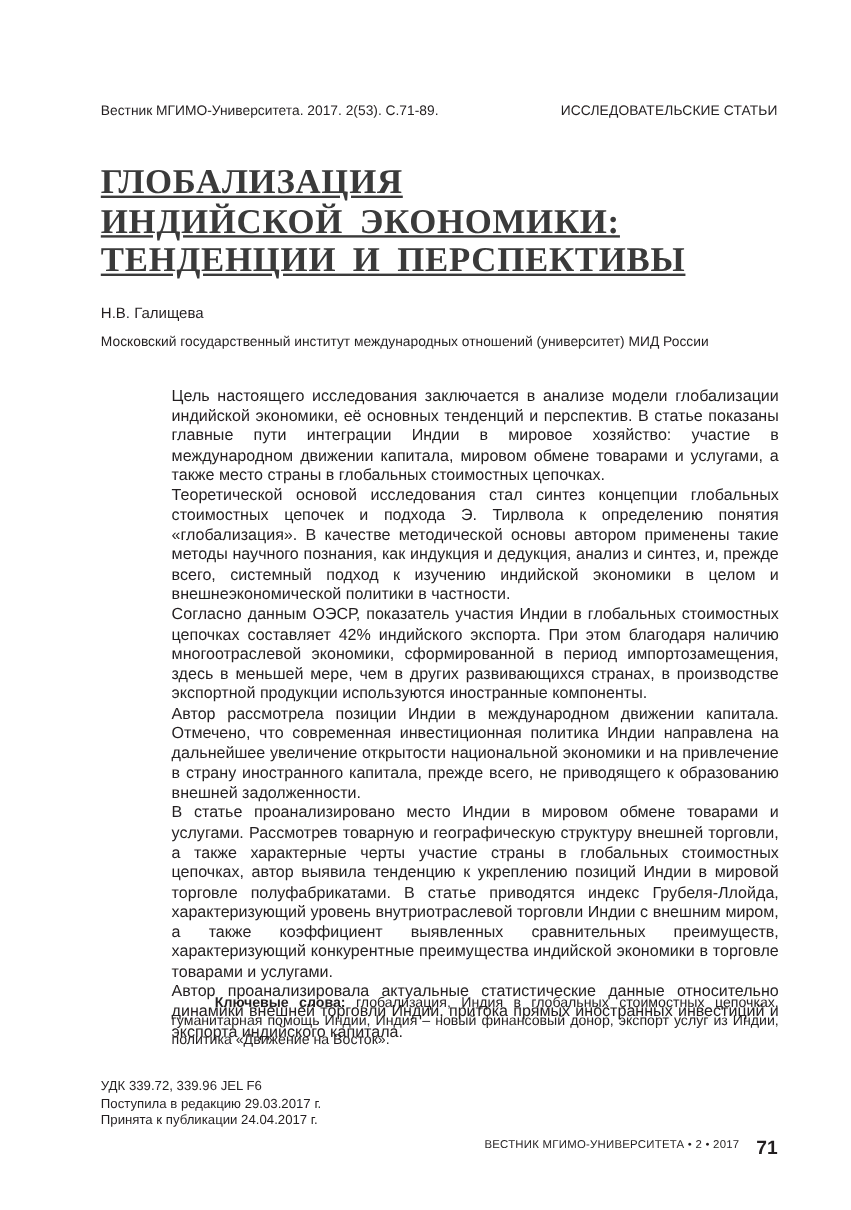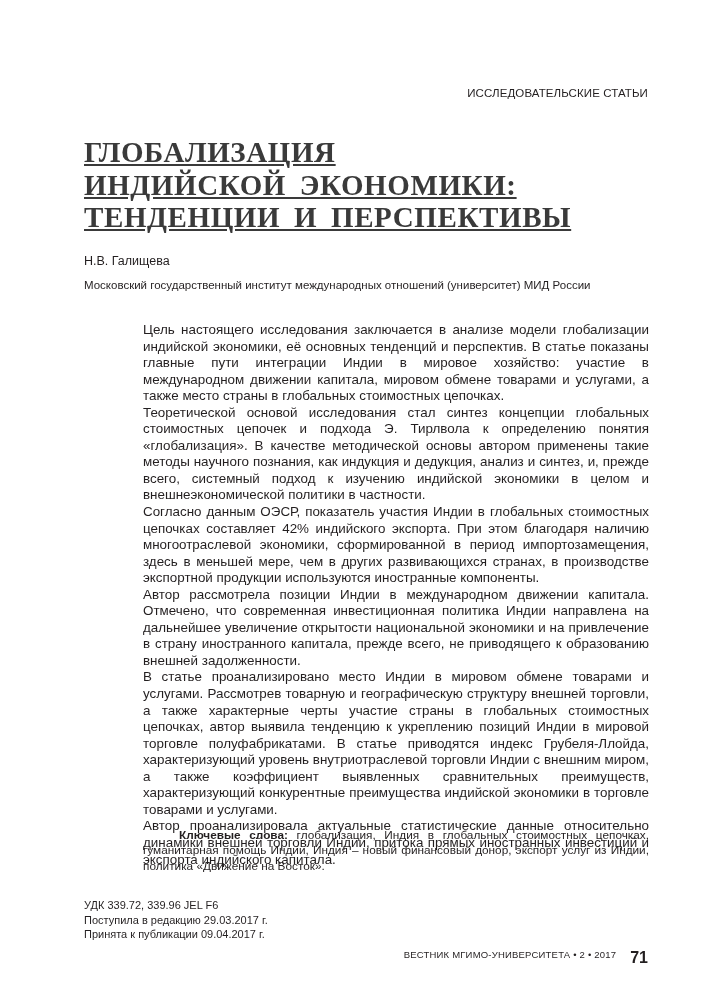--- a/index.html
+++ b/index.html
@@ -16,20 +16,21 @@
   .keywords b { font-weight: bold; margin-left: 36px; }
   .meta { position: absolute; left: 84px; top: 898px; font-size: 11px; line-height: 14.5px; }
   .footer { position: absolute; right: 61px; top: 949px; display: flex; align-items: flex-start; gap: 14px; }
   .footer-journal { font-size: 9.5px; letter-spacing: 0.2px; }
   .footer-page { font-size: 16px; font-weight: bold; }
 </style>
 </head>
 <body>
 
 <div class="header-left">
+  <div>Вестник МГИМО-Университета. 2017. 2(53). С.71-89.</div>
 </div>
 <div class="header-right">ИССЛЕДОВАТЕЛЬСКИЕ СТАТЬИ</div>
 
 <h1 class="title">
   <div>ГЛОБАЛИЗАЦИЯ</div>
   <div>ИНДИЙСКОЙ ЭКОНОМИКИ:</div>
   <div>ТЕНДЕНЦИИ И ПЕРСПЕКТИВЫ</div>
 </h1>
 
 <div class="author">Н.В. Галищева</div>
@@ -45,19 +46,19 @@
 </div>
 
 <div class="keywords">
   <b>Ключевые слова:</b>
   <span>глобализация, Индия в глобальных стоимостных цепочках, гуманитарная помощь Индии, Индия – новый финансовый донор, экспорт услуг из Индии, политика «Движение на Восток».</span>
 </div>
 
 <div class="meta">
   <div>УДК 339.72, 339.96 JEL F6</div>
   <div>Поступила в редакцию 29.03.2017 г.</div>
-  <div>Принята к публикации 09.04.2017 г.</div>
+  <div>Принята к публикации 24.04.2017 г.</div>
 </div>
 
 <div class="footer">
   <span class="footer-journal">ВЕСТНИК МГИМО-УНИВЕРСИТЕТА • 2 • 2017</span>
   <span class="footer-page">71</span>
 </div>
 
 </body></html>

